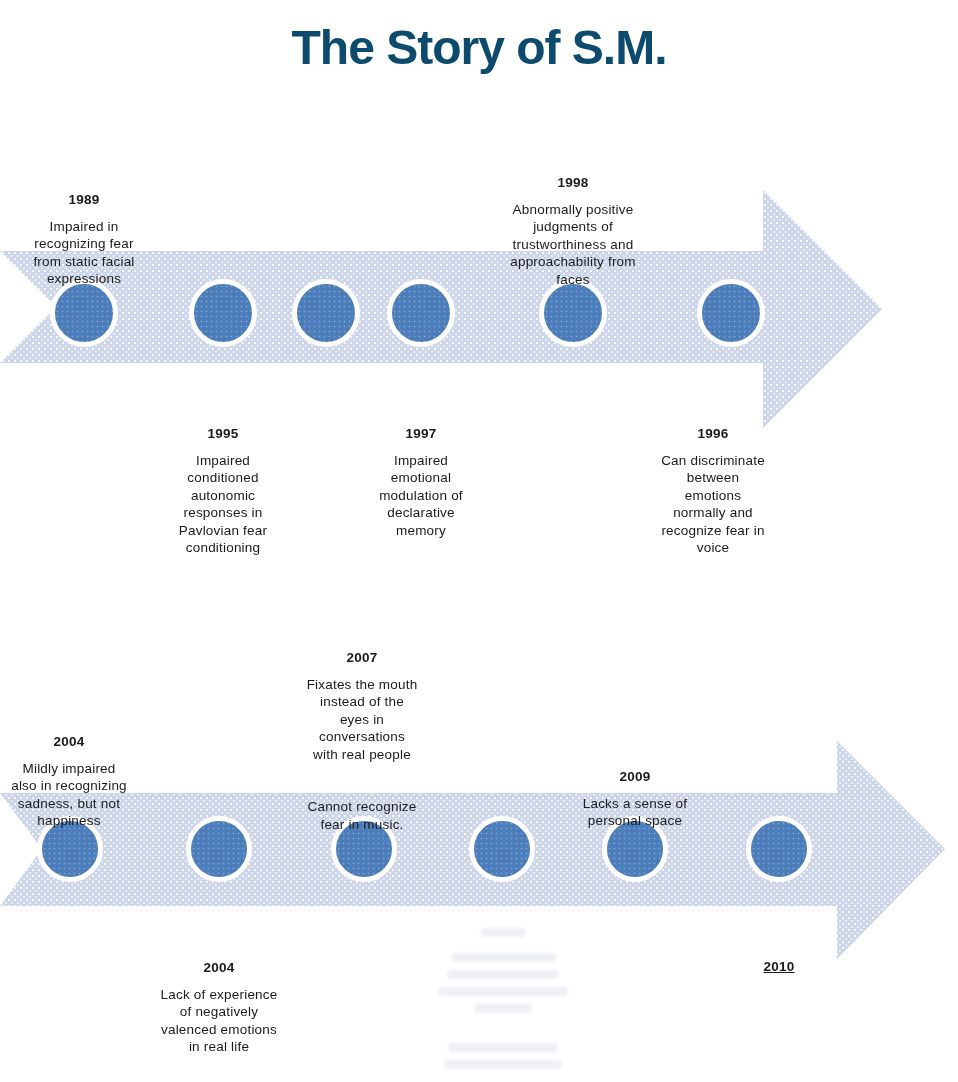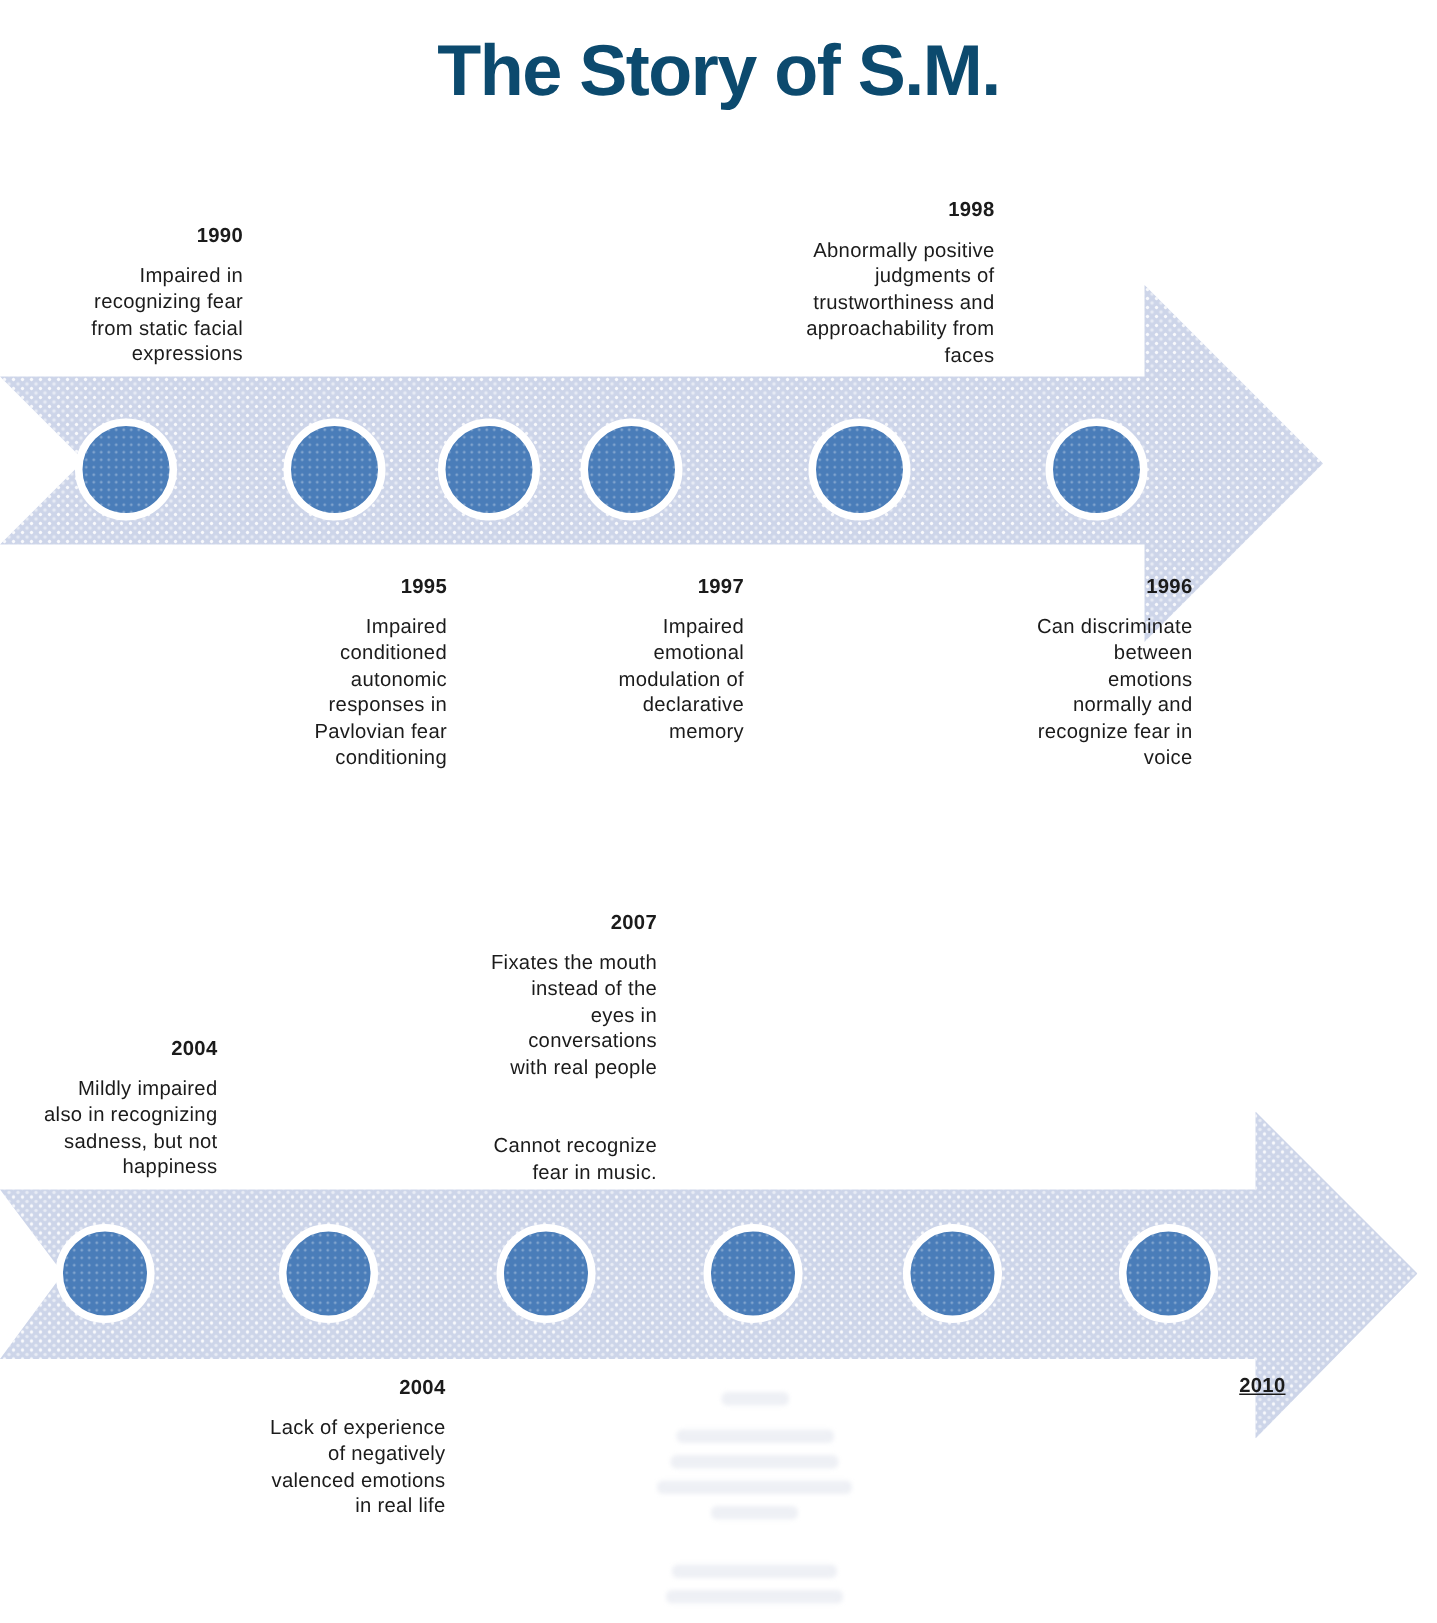--- a/index.html
+++ b/index.html
@@ -65,26 +65,27 @@
   .t1c6 { left: 697px; top: 279px; }
   .t2c1 { left: 37px;  top: 816px; }
   .t2c2 { left: 186px; top: 816px; }
   .t2c3 { left: 331px; top: 816px; }
   .t2c4 { left: 469px; top: 816px; }
   .t2c5 { left: 602px; top: 816px; }
   .t2c6 { left: 746px; top: 816px; }
   
   .evt {
     position: absolute;
-    text-align: right;
+    text-align: center;
     color: #1b1b1b;
     font-size: 13.5px;
     line-height: 17.5px;
     letter-spacing: 0.2px;
     z-index: 5;
+    margin-top: 43px;
   }
   .evt .yr { font-weight: 700; margin-bottom: 9px; }
   .evt .tx { white-space: pre-line; }
   .e1994 { left: 6px;   top: 148px; width: 156px; }
   .e1995 { left: 148px; top: 382px; width: 150px; }
   .e1997 { left: 346px; top: 382px; width: 150px; }
   .e1998 { left: 483px; top: 131px; width: 180px; }
   .e1999 { left: 631px; top: 382px; width: 164px; }
   .e2004 { left: -7px;  top: 690px; width: 152px; }
   .e2006 { left: 141px; top: 916px; width: 156px; }
@@ -129,21 +130,21 @@
 
   <div class="arrow arrow2"></div>
   <div class="dot sm t2c1"></div>
   <div class="dot sm t2c2"></div>
   <div class="dot sm t2c3"></div>
   <div class="dot sm t2c4"></div>
   <div class="dot sm t2c5"></div>
   <div class="dot sm t2c6"></div>
 
   <div class="evt e1994">
-    <div class="yr">1990</div>
+    <div class="yr">1989</div>
     <div class="tx">Impaired in
 recognizing fear
 from static facial
 expressions</div>
   </div>
   <div class="evt e1995">
     <div class="yr">1995</div>
     <div class="tx">Impaired
 conditioned
 autonomic
@@ -196,20 +197,25 @@
     <div class="tx">Fixates the mouth
 instead of the
 eyes in
 conversations
 with real people
 
 
 Cannot recognize
 fear in music.</div>
   </div>
+  <div class="evt e2009">
+    <div class="yr">2009</div>
+    <div class="tx">Lacks a sense of
+personal space</div>
+  </div>
   <div class="evt e2010">
     <div class="yr">2010</div>
   </div>
 
   <div class="ghost">
     <span class="gb1"></span>
       <span class="gb2"></span>
       <span class="gb3"></span>
     <span class="gb4"></span>
       <span class="gb5"></span>

